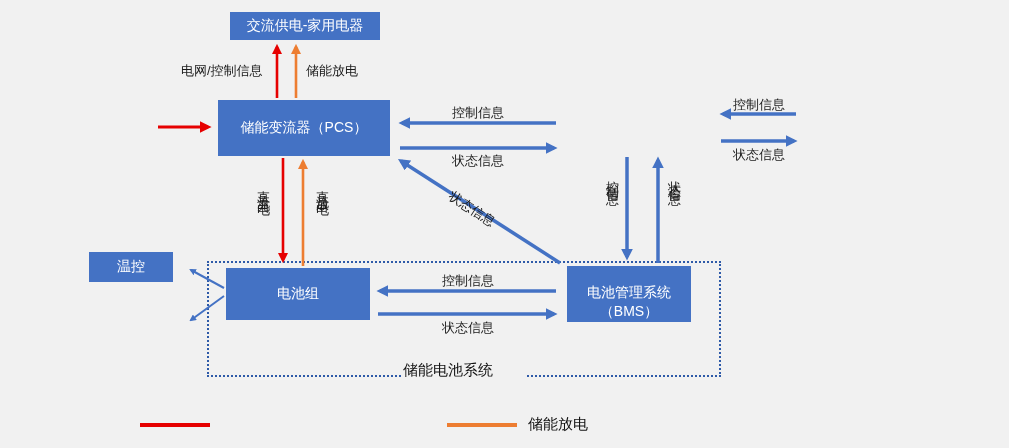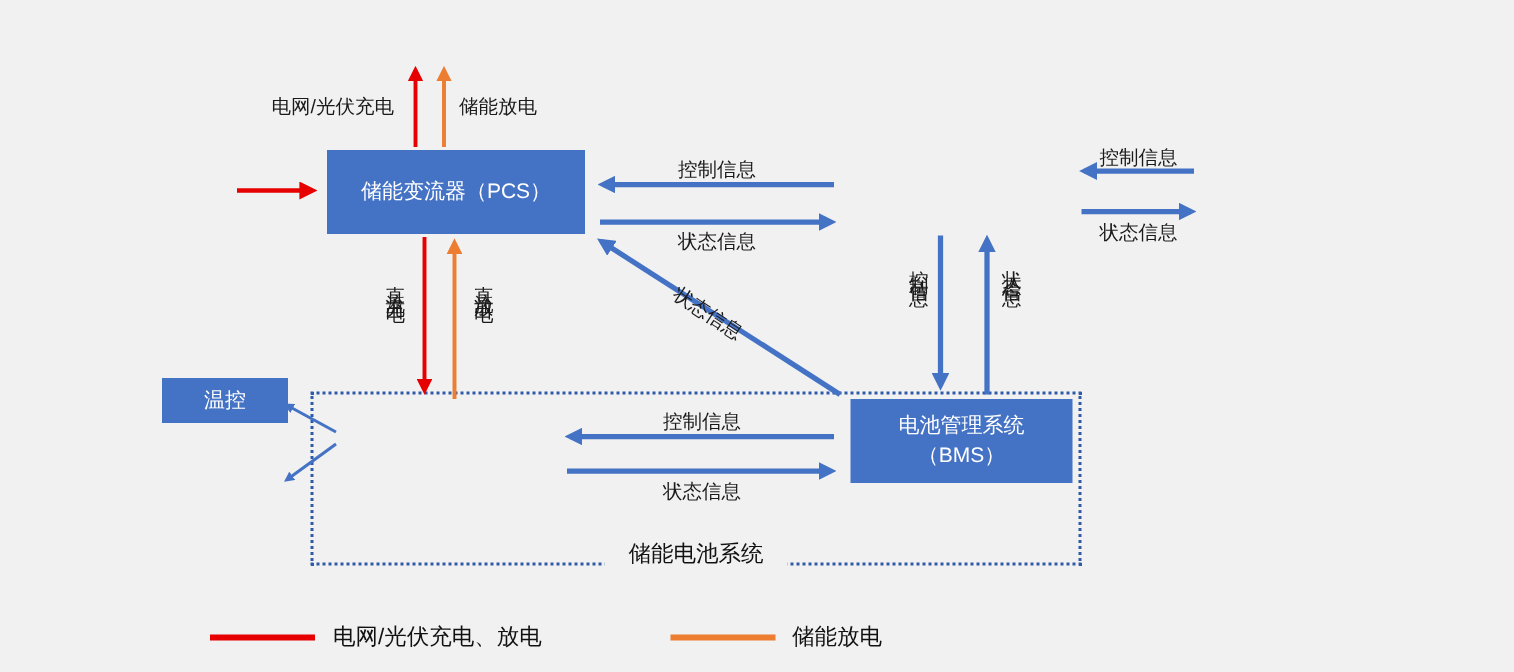--- a/index.html
+++ b/index.html
@@ -10,21 +10,21 @@
   .box { position:absolute; background:var(--box-blue,#4472C4); color:#fff;
          display:flex; flex-direction:column; align-items:center; justify-content:center;
          font-size:14px; line-height:1.4; text-align:center; }
 
   .lbl { position:absolute; font-size:13px; color:#1a1a1a; white-space:nowrap; }
   .vtext { writing-mode:vertical-rl; letter-spacing:4px; }
   .ctr { text-align:center; }
 
   .dotted { position:absolute; border:2px dotted var(--dotted-border,#2E5AA8); }
   .group-label { position:absolute; background:var(--canvas-bg,#f1f1f1); font-size:15px; color:#111;
-                 text-align:center; line-height:20px; }
+                 text-align:left; line-height:20px; }
 
   svg.arrows { position:absolute; left:0; top:0; pointer-events:none; }
   .s-red    { stroke:var(--arrow-red,#E60000); }
   .s-orange { stroke:var(--arrow-orange,#ED7D31); }
   .s-blue   { stroke:var(--arrow-blue,#4472C4); }
   .f-red    { fill:var(--arrow-red,#E60000); }
   .f-orange { fill:var(--arrow-orange,#ED7D31); }
   .f-blue   { fill:var(--arrow-blue,#4472C4); }
 
   .legend-line { position:absolute; height:4px; }
@@ -32,35 +32,41 @@
   .legend-line.orange { background:var(--arrow-orange,#ED7D31); }
   .legend-text { position:absolute; font-size:15px; color:#111; white-space:nowrap; }
 </style>
 </head>
 <body>
 
 <div class="canvas">
 
   <div class="dotted" style="left:207px; top:261px; width:514px; height:116px;"></div>
 
+  <div class="box" style="left:230px; top:12px; width:150px; height:28px;">
+    <div>交流供电-家用电器</div>
+  </div>
 
 
   <div class="box" style="left:218px; top:100px; width:172px; height:56px;text-align:center;">
     <div>储能变流器（PCS）</div>
   </div>
 
 
 
+  <div class="box" style="left:226px; top:268px; width:144px; height:52px;">
+    <div>电池组</div>
+  </div>
 
-  <div class="box" style="left:567px; top:266px; width:148px; height:56px;">
+  <div class="box" style="left:567px; top:266px; width:124px; height:56px;justify-content:flex-end;">
     <div>电池管理系统</div>
     <div>（BMS）</div>
   </div>
 
-  <div class="box" style="left:108px; top:252px; width:84px; height:30px;">
+  <div class="box" style="left:89px; top:252px; width:84px; height:30px;">
     <div>温控</div>
   </div>
 
 
   <svg class="arrows" width="1009" height="448" viewBox="0 0 1009 448">
     <defs>
       <marker id="mred" viewBox="0 0 10 10" refX="7" refY="5" markerWidth="4" markerHeight="4" orient="auto">
         <path d="M0,0 L10,5 L0,10 z" class="f-red"></path>
       </marker>
       <marker id="morange" viewBox="0 0 10 10" refX="7" refY="5" markerWidth="4" markerHeight="4" orient="auto">
@@ -89,21 +95,21 @@
 
     <line x1="560" y1="263" x2="401" y2="161" class="s-blue" stroke-width="3.5" marker-end="url(#mblue)"></line>
 
     <line x1="556" y1="291" x2="380" y2="291" class="s-blue" stroke-width="3.5" marker-end="url(#mblue)"></line>
     <line x1="378" y1="314" x2="554" y2="314" class="s-blue" stroke-width="3.5" marker-end="url(#mblue)"></line>
 
     <line x1="224" y1="288" x2="191" y2="270" class="s-blue" stroke-width="2" marker-end="url(#mblue)"></line>
     <line x1="224" y1="296" x2="191" y2="320" class="s-blue" stroke-width="2" marker-end="url(#mblue)"></line>
   </svg>
 
-  <div class="lbl" style="left:181px; top:62px;">电网/光伏充电</div>
+  <div class="lbl" style="left:181px; top:62px;">电网/控制信息</div>
   <div class="lbl" style="left:306px; top:62px;">储能放电</div>
 
   <div class="lbl vtext" style="left:254px; top:180px;">直流充电</div>
   <div class="lbl vtext" style="left:313px; top:180px;">直流放电</div>
 
   <div class="lbl ctr" style="left:448px; top:104px; width:60px;">控制信息</div>
   <div class="lbl ctr" style="left:448px; top:152px; width:60px;">状态信息</div>
 
   <div class="lbl ctr" style="left:729px; top:96px; width:60px;">控制信息</div>
   <div class="lbl ctr" style="left:729px; top:146px; width:60px;">状态信息</div>
@@ -112,17 +118,16 @@
   <div class="lbl vtext" style="left:665px; top:170px;">状态信息</div>
 
   <div class="lbl" style="left:450px; top:186px; transform:rotate(33deg); transform-origin:left center;">状态信息</div>
 
   <div class="lbl ctr" style="left:438px; top:272px; width:60px;">控制信息</div>
   <div class="lbl ctr" style="left:438px; top:319px; width:60px;">状态信息</div>
 
   <div class="group-label" style="left:403px; top:360px; width:122px; height:20px;">储能电池系统</div>
 
   <div class="legend-line red" style="left:140px; top:423px; width:70px;"></div>
-  <div class="legend-text" style="left:222px; top:415px;">电网/光伏充电、放电</div>
   <div class="legend-line orange" style="left:447px; top:423px; width:70px;"></div>
   <div class="legend-text" style="left:528px; top:415px;">储能放电</div>
 
 </div>
 
 </body></html>

